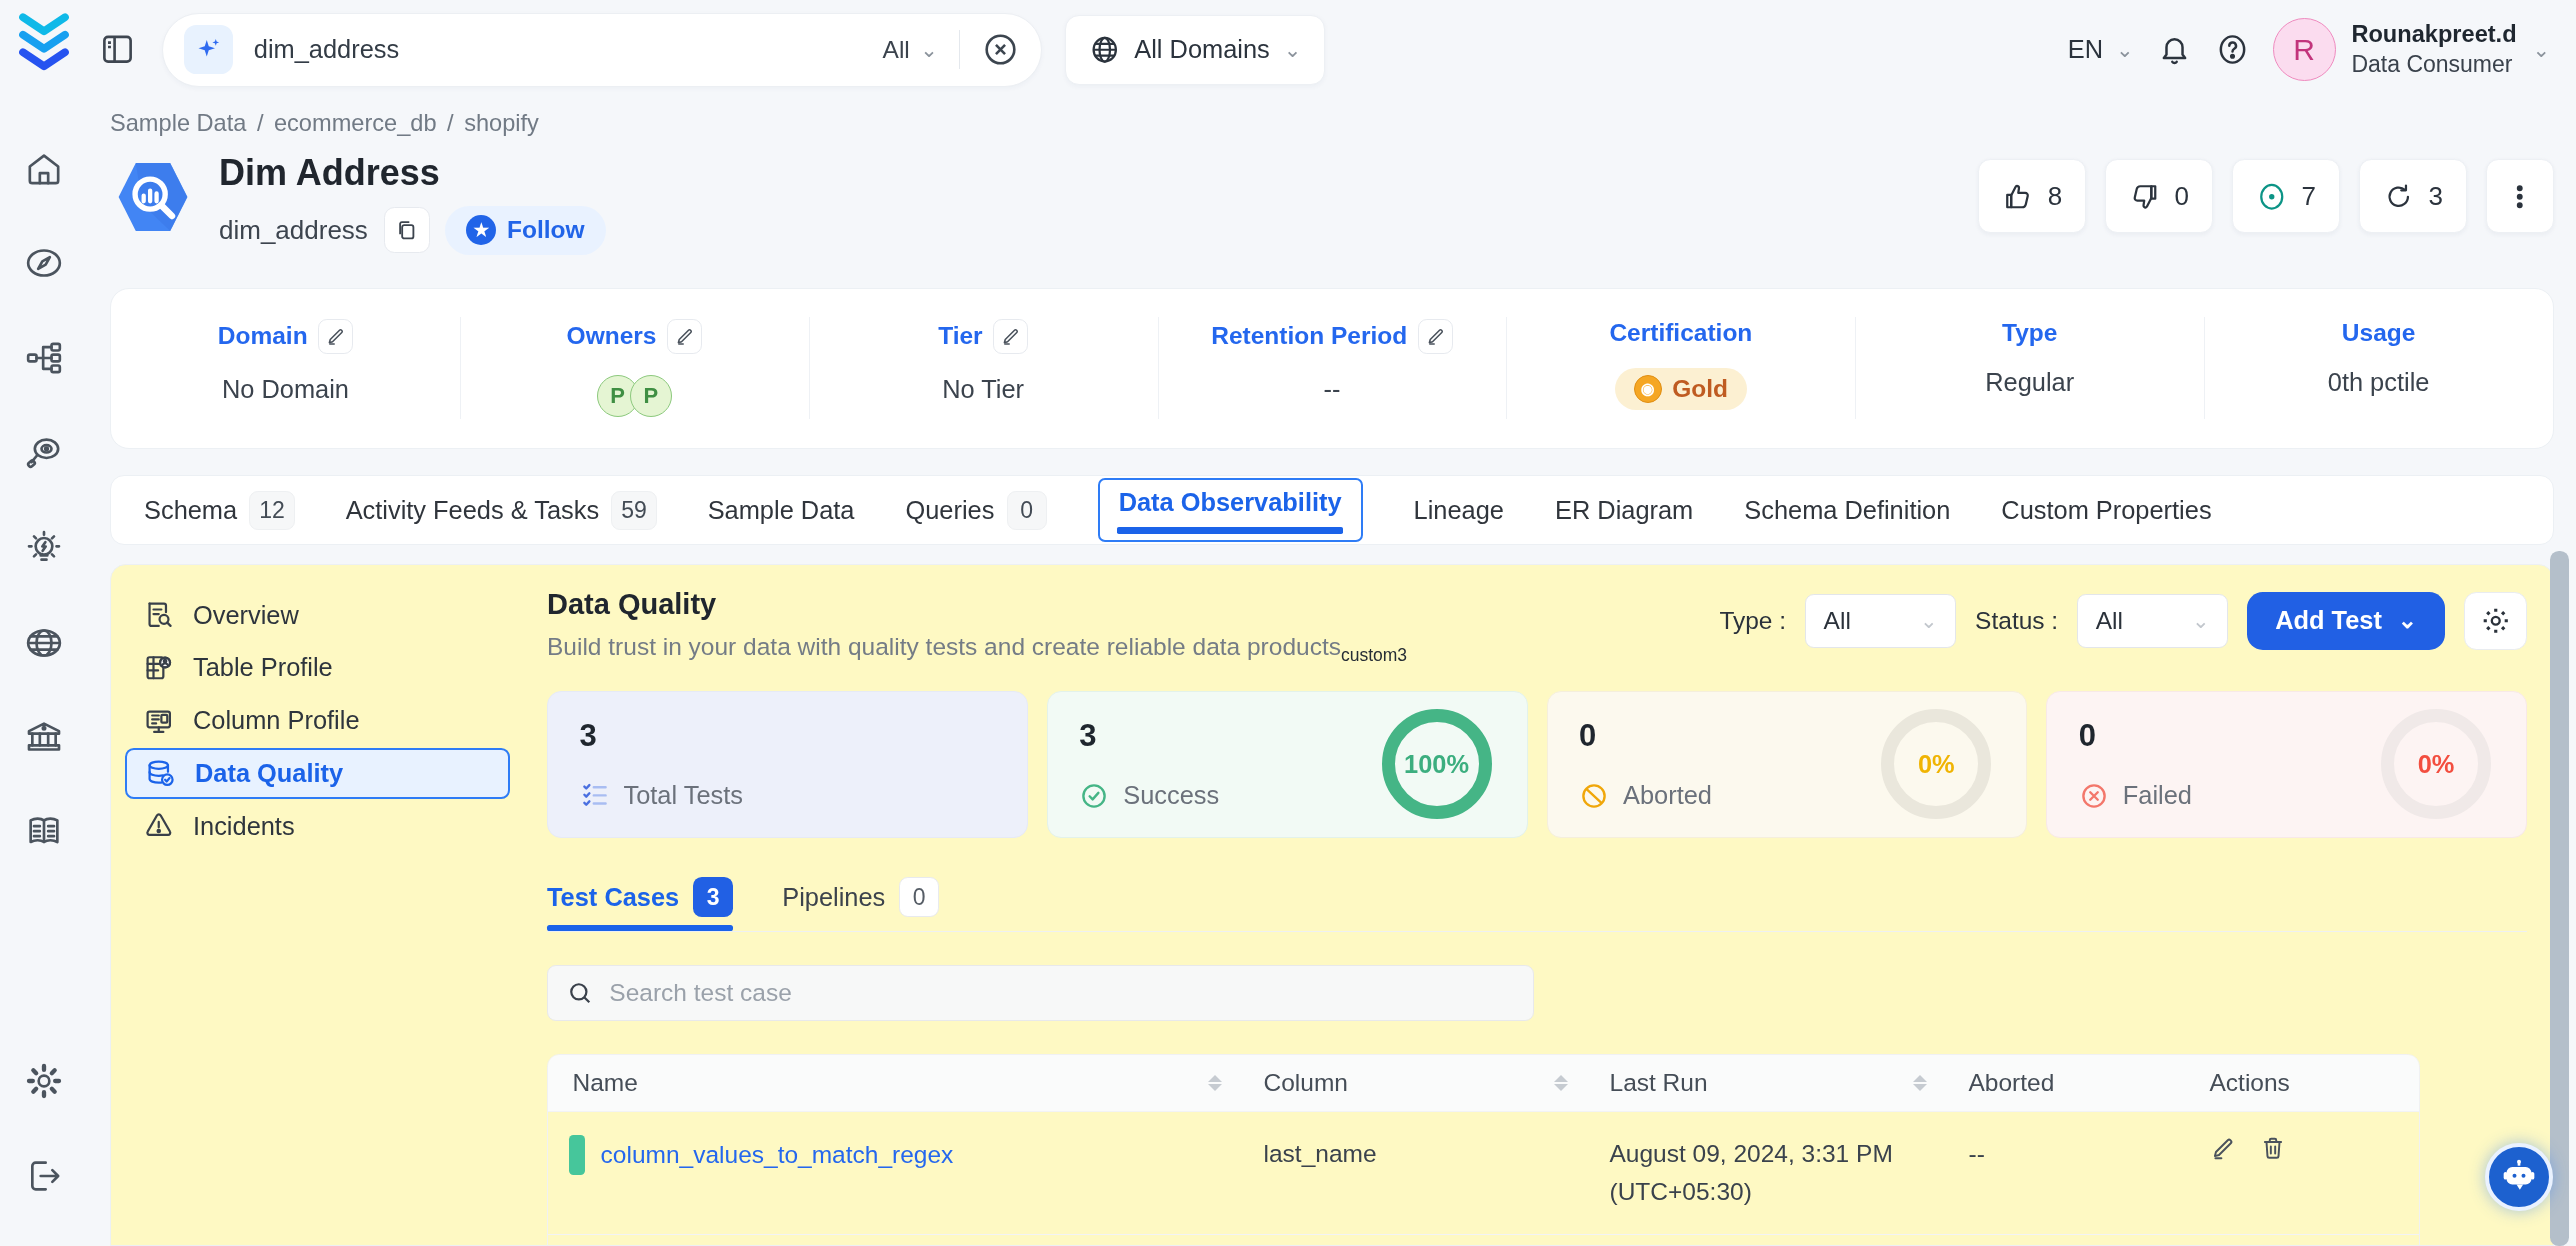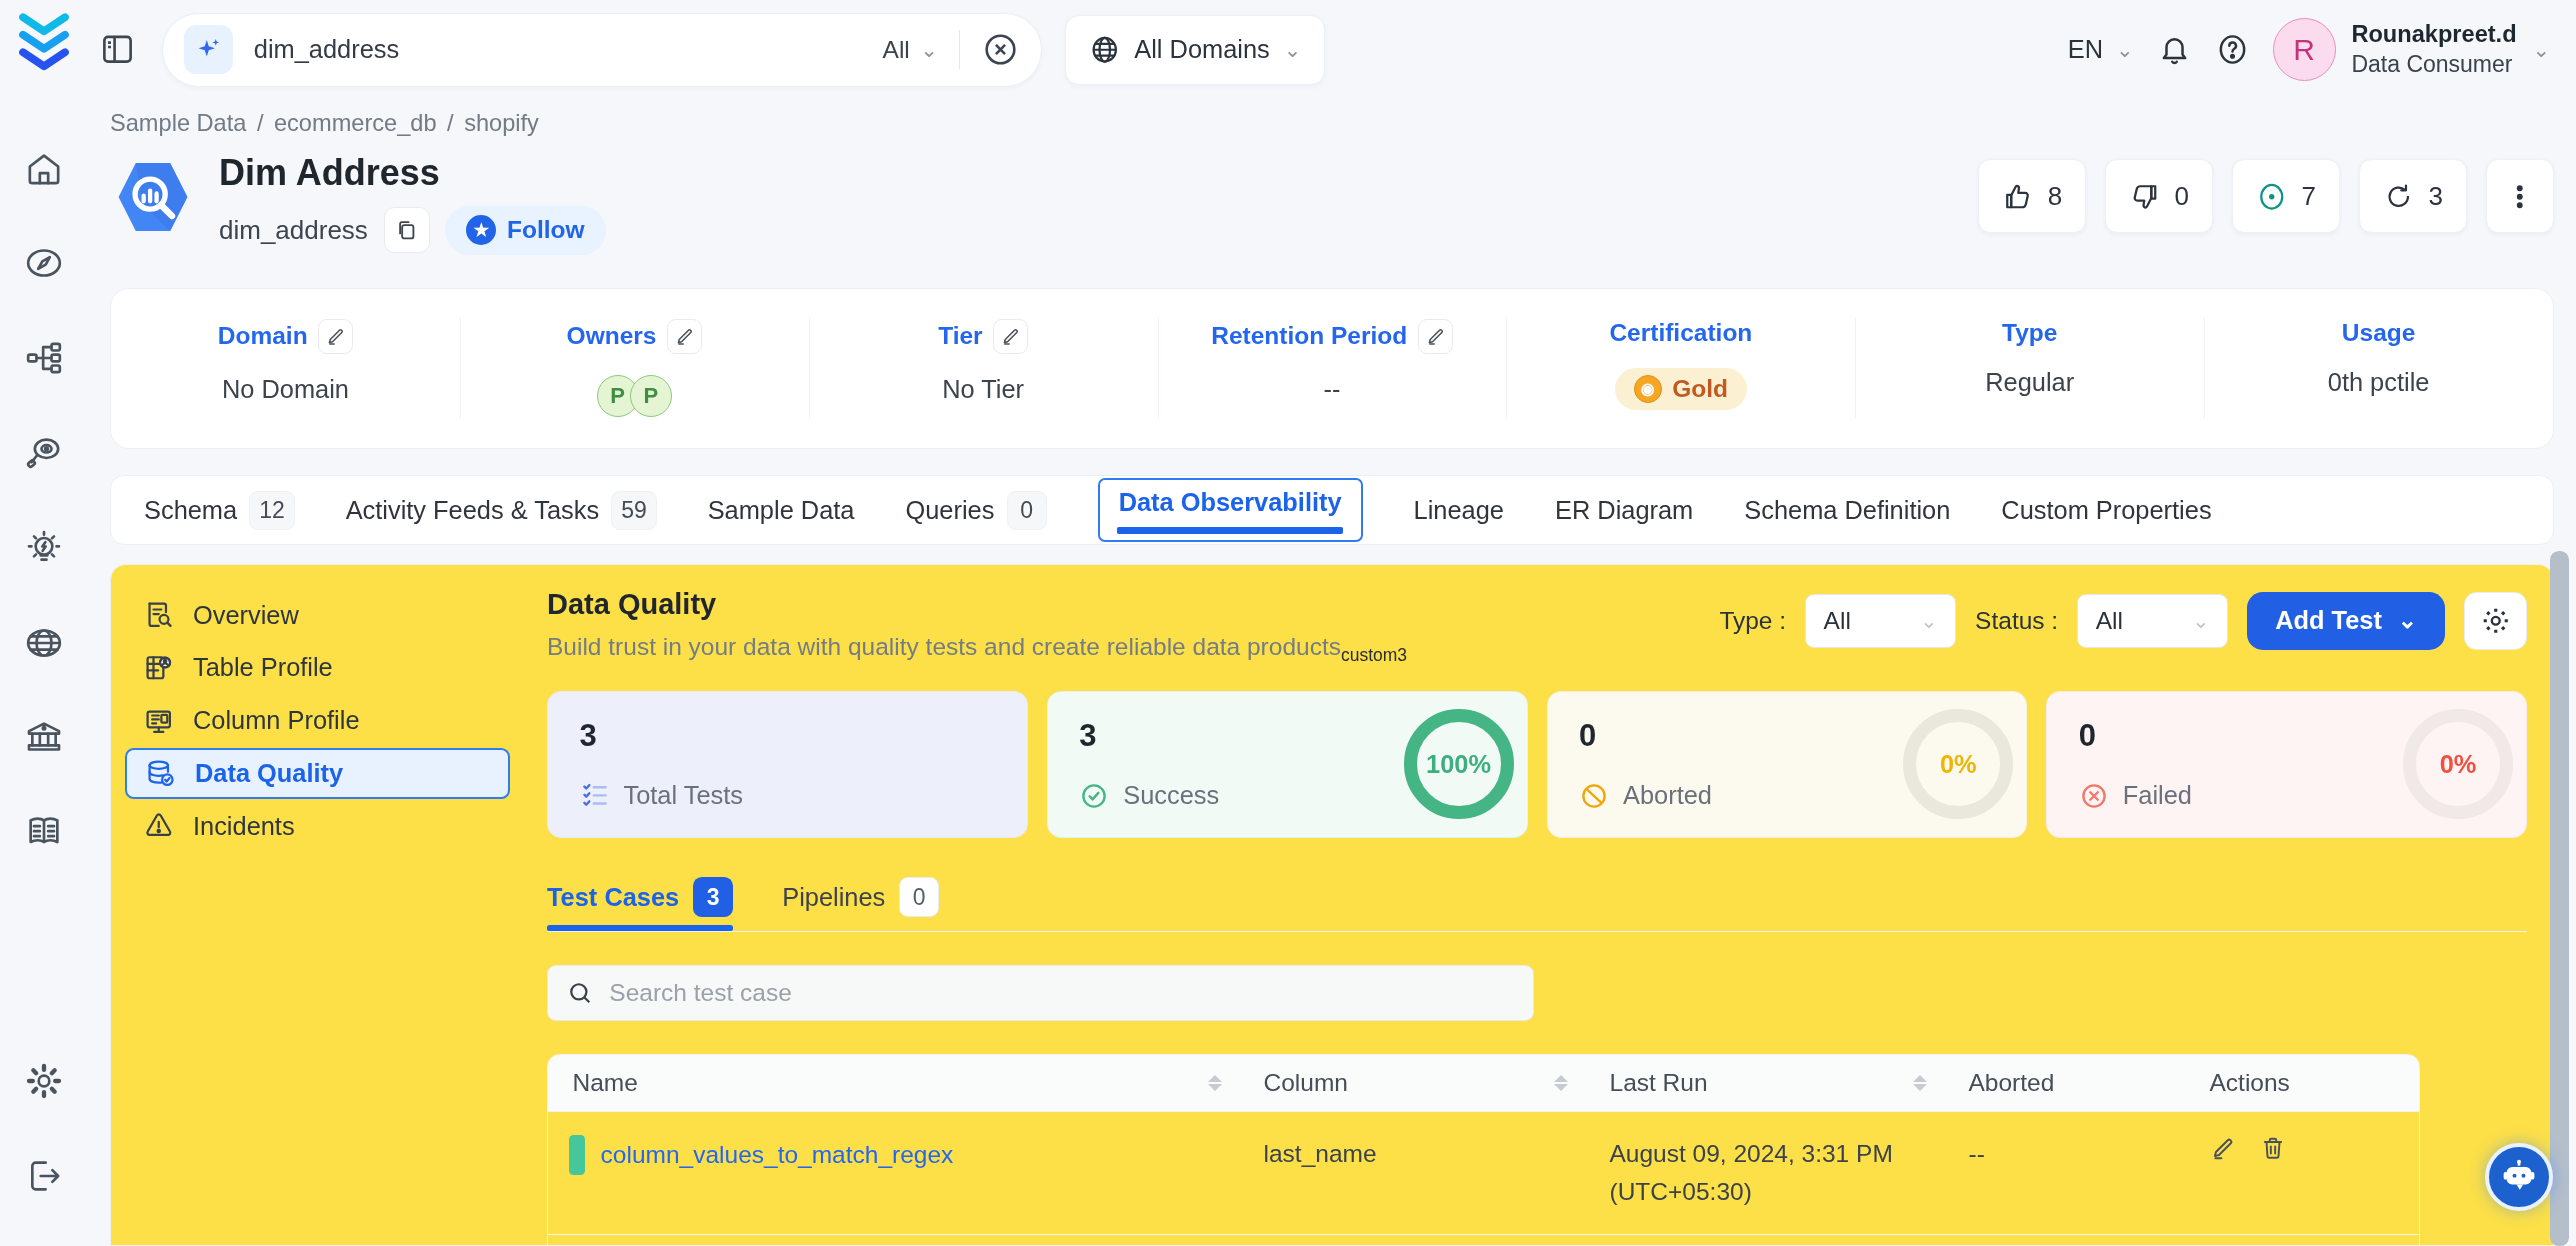--- a/index.html
+++ b/index.html
@@ -72,21 +72,21 @@
   .medal { width:28px; height:28px; border-radius:50%; background:#f5a623; border:1.8px solid #e08e12; color:#fff; font-size:15.8px; display:flex; align-items:center; justify-content:center; }
 
   
   .tabs-panel { margin-top:26px; background:#fff; border:0.9px solid #ecf0f4; border-radius:14px; height:70px; display:flex; align-items:center; padding:0 33px; gap:51px; font-size:25.4px; color:#30353c; }
   .etab { display:flex; align-items:center; gap:12.3px; cursor:pointer; white-space:nowrap; }
   .tab-count { min-width:40px; height:39px; padding:0 8.8px; background:#f6f7f8; border:0.9px solid #eef0f2; border-radius:8.8px; display:flex; align-items:center; justify-content:center; font-size:23px; color:#434b55; }
   .etab.active { border:2.6px solid #2e7cf6; border-radius:7px; padding:8.8px 19px 23px; position:relative; color:#1b63e9; font-weight:700; }
   .etab.active::after { content:""; position:absolute; left:17.5px; right:17.5px; bottom:6.1px; height:7px; background:#1b63e9; border-radius:1.8px; }
 
   
-  .main-panel { margin-top:19px; background:#fde047; border:0.9px solid #ecf0f4; border-radius:15.8px 15.8px 0 0; display:flex; height:682px; overflow:hidden; }
+  .main-panel { margin-top:19px; background:#fef9c3; border:0.9px solid #ecf0f4; border-radius:15.8px 15.8px 0 0; display:flex; height:682px; overflow:hidden; }
   .menu-col { flex:0 0 413px; padding:24.5px 14px 0; }
   .menu-item { height:51px; display:flex; align-items:center; gap:19px; padding:0 17.5px; font-size:25.4px; color:#2e353d; border-radius:8.8px; margin-bottom:1.8px; cursor:pointer; }
   .menu-item svg { width:31.5px; height:31.5px; stroke:#394049; fill:none; stroke-width:1.7; stroke-linecap:round; stroke-linejoin:round; flex:0 0 31.5px; }
   .menu-item.active { border:2.6px solid #2e7cf6; background:#e8f2ff; color:#1b63e9; font-weight:700; }
   .menu-item.active svg { stroke:#1b63e9; }
 
   .dq-content { flex:1; padding:23px 26px 0 23px; min-width:0; }
   .dq-head { display:flex; align-items:flex-start; }
   .dq-title { font-size:29px; font-weight:700; color:#20262e; }
   .dq-sub { margin-top:12.3px; font-size:24.5px; color:#747c86; }
@@ -103,21 +103,21 @@
   
   .cards { display:flex; gap:19px; margin-top:24.5px; }
   .card { flex:1; height:147px; border-radius:14px; position:relative; padding:26px 26px 0 31.5px; }
   .card.total   { background:#edf0fa; border:0.9px solid #e6eaf6; }
   .card.success { background:#f2faf5; border:0.9px solid #e3f2ea; }
   .card.aborted { background:#fcf9ee; border:0.9px solid #f5efdc; }
   .card.failed  { background:#fdf4f3; border:0.9px solid #f8e9e7; }
   .card-value { font-size:31px; font-weight:700; color:#1f262e; }
   .card-label { margin-top:27px; display:flex; align-items:center; gap:14px; font-size:25.4px; color:#6b717b; }
   .card-label svg { width:30px; height:30px; fill:none; stroke-width:1.9; stroke-linecap:round; stroke-linejoin:round; }
-  .card-ring { position:absolute; right:13px; top:50%; transform:translateY(-50%); width:110px; height:110px; border-radius:50%; display:flex; align-items:center; justify-content:center; font-size:25.4px; font-weight:700; border:13px solid #ece9df; }
+  .card-ring { position:absolute; right:35px; top:50%; transform:translateY(-50%); width:110px; height:110px; border-radius:50%; display:flex; align-items:center; justify-content:center; font-size:25.4px; font-weight:700; border:13px solid #ece9df; }
   .card.success .card-ring { border-color:#45b586; color:#3cae7f; }
   .card.aborted .card-ring { border-color:#eae7dc; color:#f0b403; }
   .card.failed  .card-ring { border-color:#f0e9e8; color:#f34e3f; }
 
   
   .subtabs { margin-top:26px; border-bottom:0.9px solid #eef0f2; display:flex; gap:49px; height:68px; align-items:stretch;text-align:right; }
   .subtab { display:flex; align-items:center; gap:14px; font-size:25.4px; color:#3c434c; position:relative; cursor:pointer; }
   .subtab.active { color:#1b63e9; font-weight:700; }
   .subtab.active::after { content:""; position:absolute; left:0; right:0; bottom:0; height:5.3px; background:#1b63e9; border-radius:2.6px; }
   .subtab-count { min-width:40px; height:40px; padding:0 8.8px; border-radius:8.8px; display:flex; align-items:center; justify-content:center; font-size:23px; }

